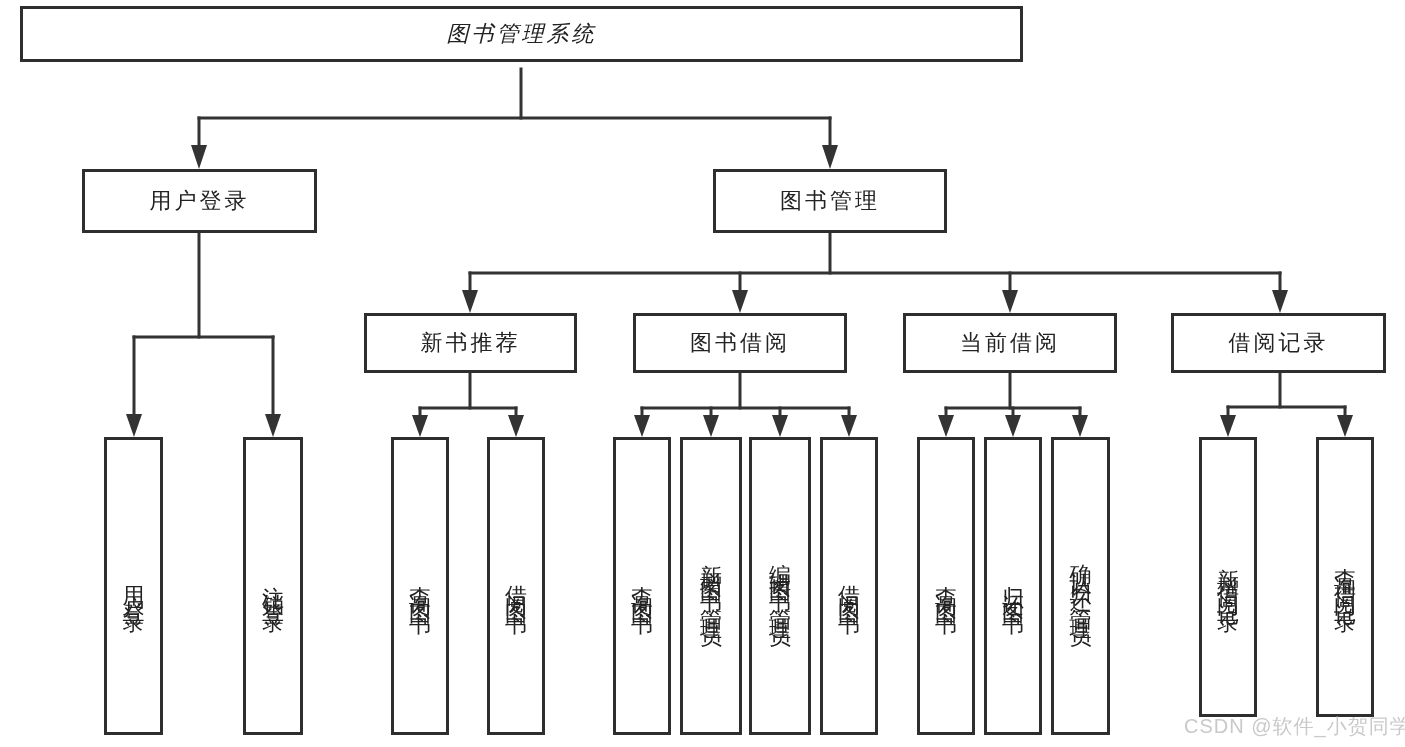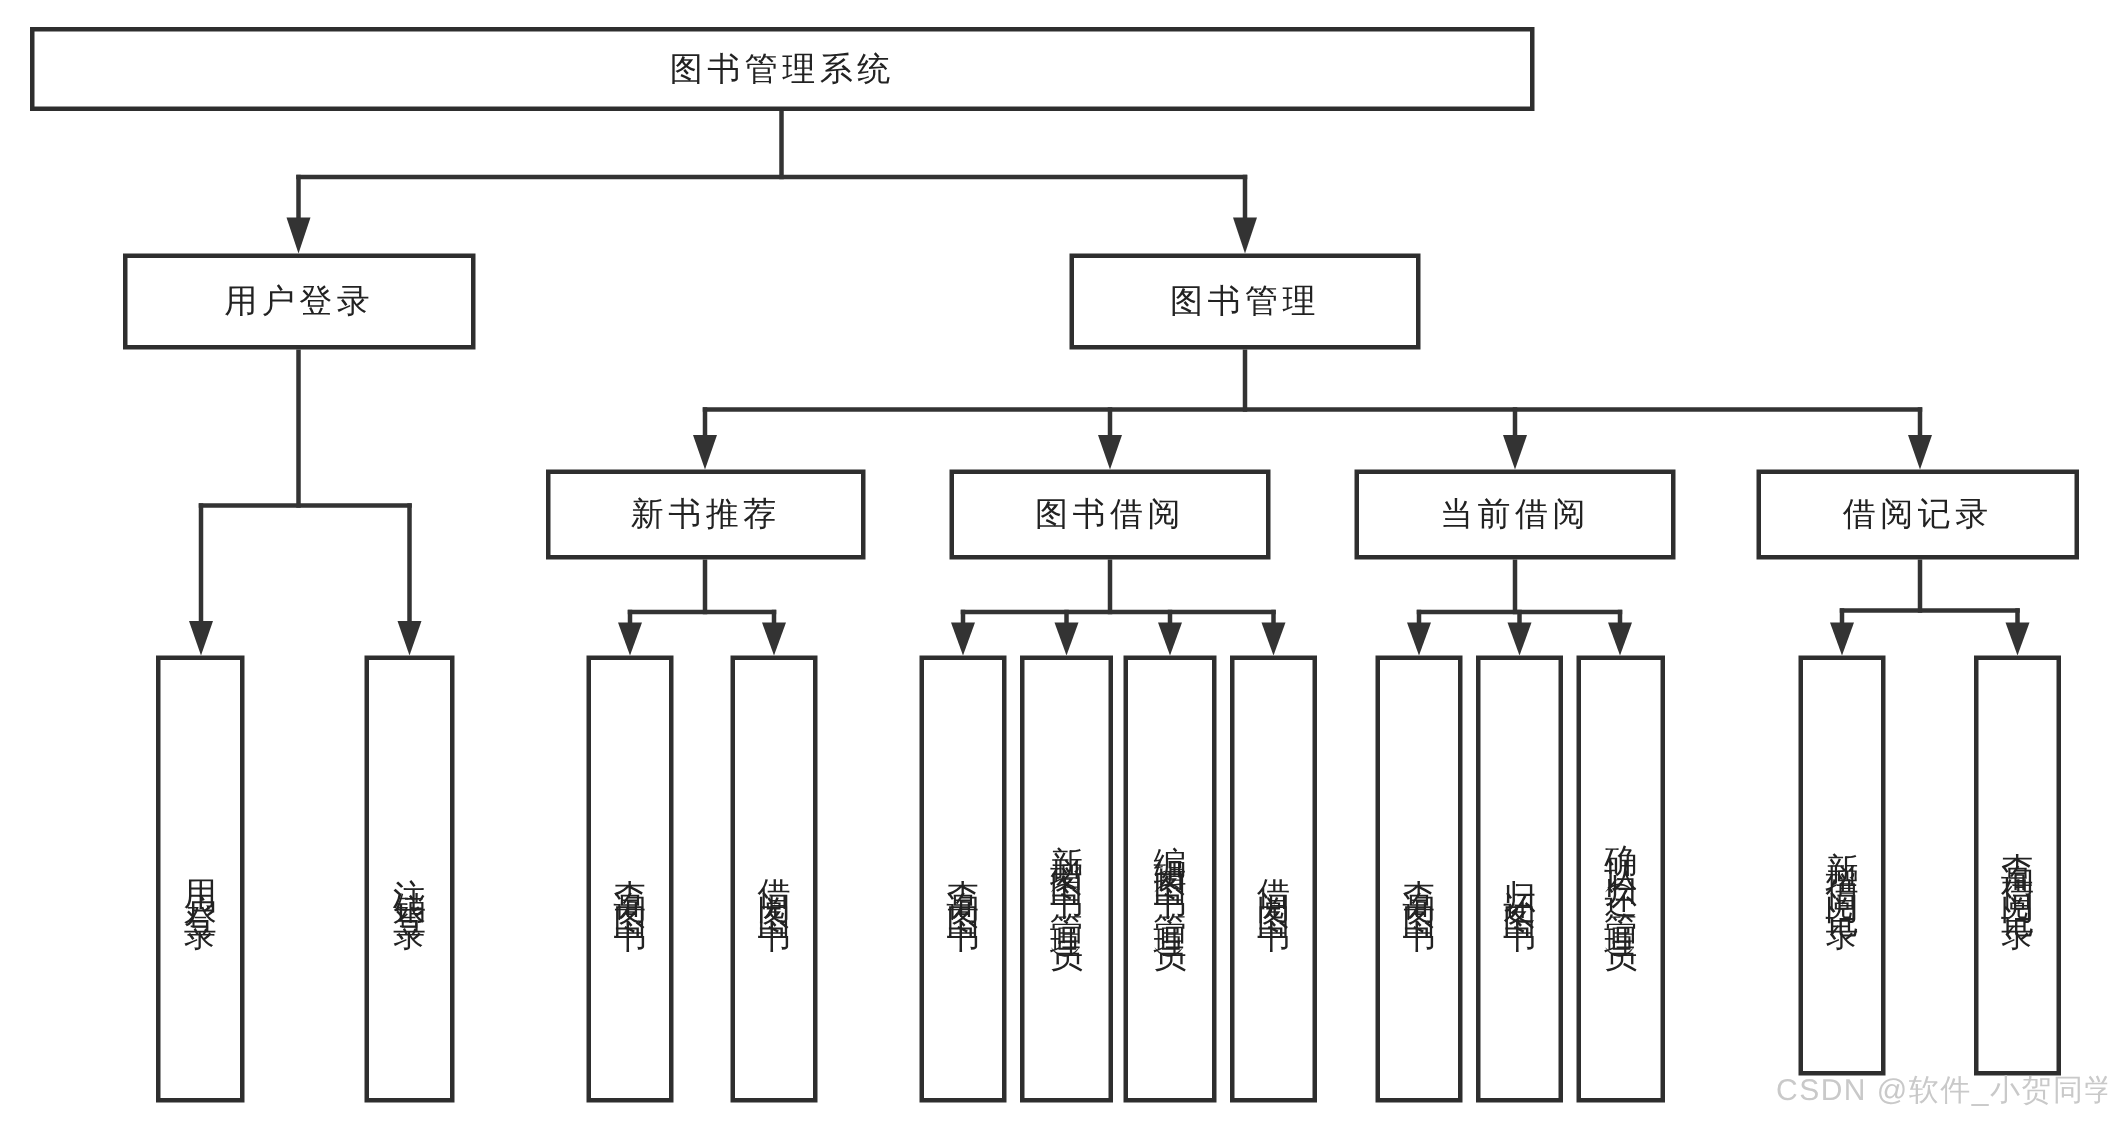--- a/index.html
+++ b/index.html
@@ -144,21 +144,21 @@
     <g>
       <line x1="1280" y1="373" x2="1280" y2="407"></line>
       <line x1="1228" y1="407" x2="1345" y2="407"></line>
       <line x1="1228" y1="407" x2="1228" y2="417"></line>
       <polygon points="1220,415 1236,415 1228,437"></polygon>
       <line x1="1345" y1="407" x2="1345" y2="417"></line>
       <polygon points="1337,415 1353,415 1345,437"></polygon>
     </g>
   </svg>
 
-  <div class="hbox" style="left:20px; top:18px; width:1003px; height:56px;">
+  <div class="hbox" style="left:20px; top:6px; width:1003px; height:56px;font-style:italic;">
     <span>图书管理系统</span>
   </div>
 
   <div class="hbox" style="left:82px; top:169px; width:235px; height:64px;">
     <span>用户登录</span>
   </div>
   <div class="hbox" style="left:713px; top:169px; width:234px; height:64px;">
     <span>图书管理</span>
   </div>
 

